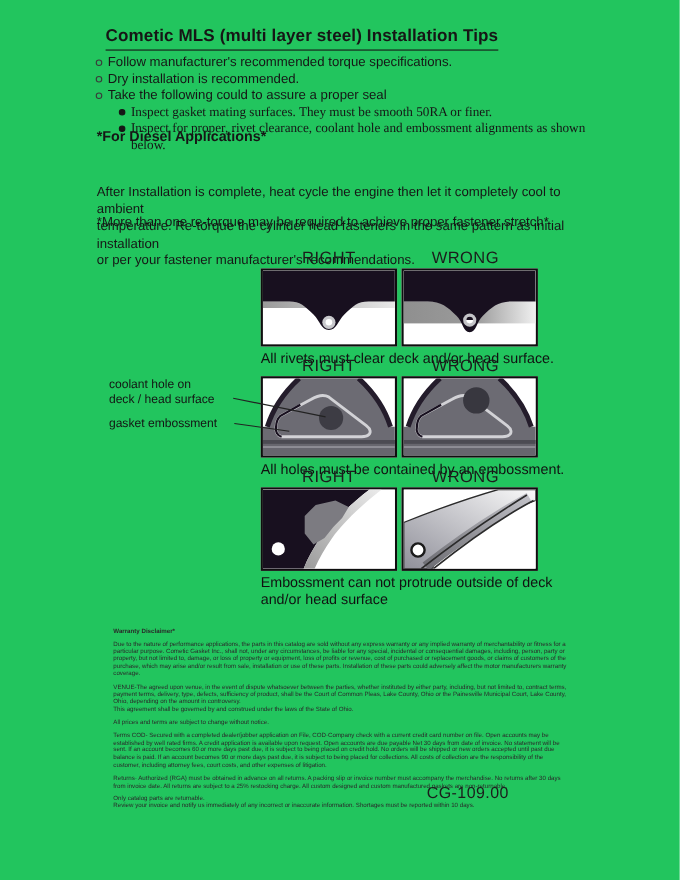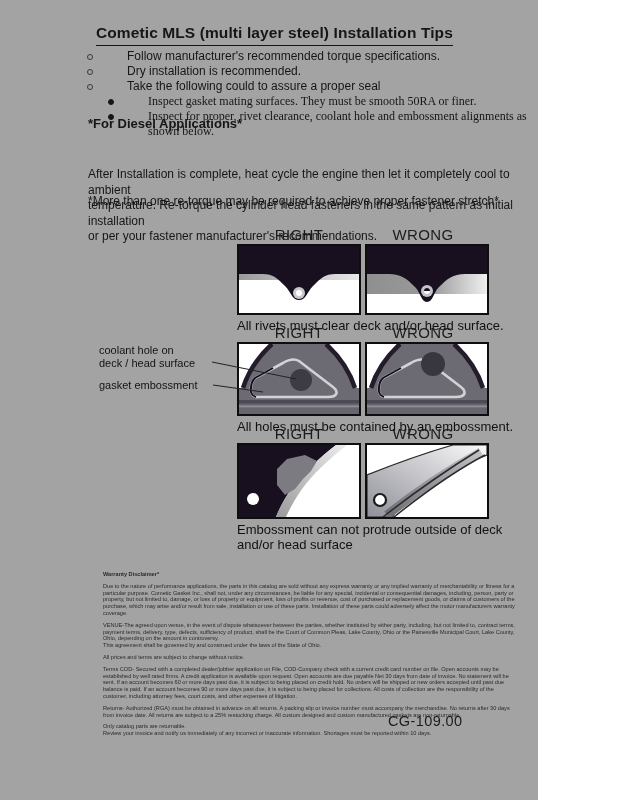--- a/index.html
+++ b/index.html
@@ -1,23 +1,23 @@
 <!DOCTYPE html>
 <html><head>
 <meta charset="utf-8">
 <style>
   html,body{margin:0;padding:0;background:#fff;}
-  .page{position:relative;width:538px;height:800px;background:#a3a3a3;overflow:hidden;
+  .page{position:relative;width:618px;height:800px;background:#22c55e;overflow:hidden;
         font-family:"Liberation Sans",sans-serif;color:#161616;}
 
   .title{position:absolute;left:96px;top:24px;font-size:15.5px;font-weight:bold;
          letter-spacing:.1px;border-bottom:1.7px solid #161616;padding-bottom:2.5px;}
 
   .bullets{position:absolute;left:87px;top:49px;width:470px;font-size:12px;line-height:15px;}
-  .b-item{display:flex;align-items:flex-start;gap:29px;}
+  .b-item{display:flex;align-items:flex-start;}
   .b-marker{flex:none;width:4px;height:4px;border:1.2px solid #3a3a3a;border-radius:50%;
             margin:4.6px 5px 0 0;background:transparent;}
   .b-item.sub{margin-left:21px;font-family:Liberation Serif, serif;}
   .b-item.sub .b-marker{background:#161616;border-color:#161616;}
 
   .diesel-heading{position:absolute;left:88px;top:116px;font-size:13px;font-weight:bold;}
   .para{position:absolute;left:88px;width:452px;font-size:12px;line-height:15.5px;white-space:pre-line;}
   .para.p1{top:135px;}
   .para.p2{top:167px;}
   .para.note{top:194px;}

